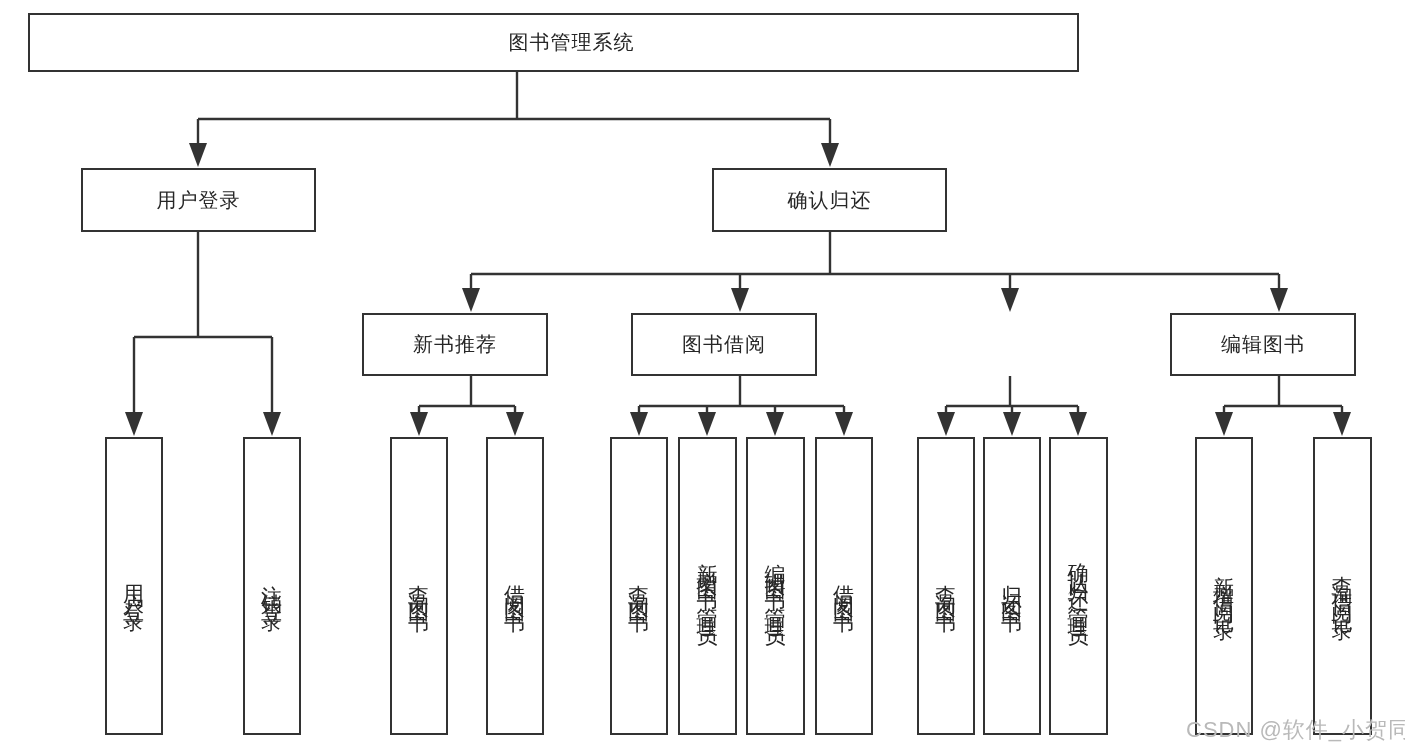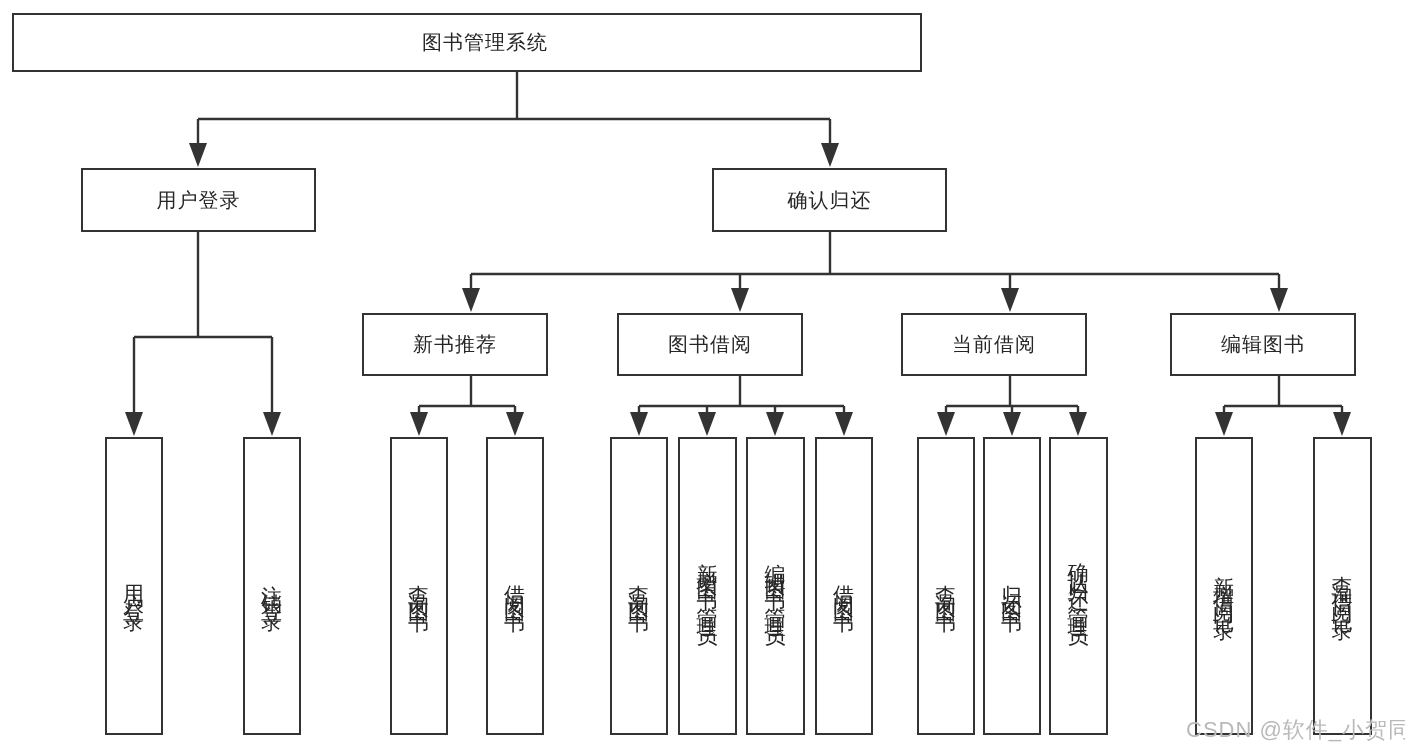--- a/index.html
+++ b/index.html
@@ -21,21 +21,21 @@
   .wires polygon{fill:var(--line);stroke:none;}
   .node{
     position:absolute;
     box-sizing:border-box;
     border:2.5px solid var(--line);
     background:var(--background);
     display:flex;align-items:center;justify-content:center;
     color:var(--text);
   }
   .hnode{font-size:20px;letter-spacing:1px;white-space:nowrap;}
-  .root{left:12px;top:13px;width:910px;height:59px;padding-left:36px;}
+  .root{left:28px;top:13px;width:1051px;height:59px;padding-left:36px;}
   .lvl2{top:168px;width:235px;height:64px;}
   .lvl3{top:313px;width:186px;height:63px;}
   .leaf{top:437px;width:58px;height:298px;}
   .vtext{
     writing-mode:vertical-rl;
     text-orientation:mixed;
     font-size:21px;
     letter-spacing:9px;
     line-height:1;
     color:var(--text);
@@ -124,25 +124,22 @@
   <div class="node hnode lvl2" style="left:81px">
     <span>用户登录</span>
   </div>
   <div class="node hnode lvl2" style="left:712px">
     <span>确认归还</span>
   </div>
 
   <div class="node hnode lvl3" style="left:362px">
     <span>新书推荐</span>
   </div>
-  <div class="node hnode lvl3" style="left:617px">
+  <div class="node hnode lvl3" style="left:631px">
     <span>图书借阅</span>
-  </div>
-  <div class="node hnode lvl3" style="left:901px">
-    <span>当前借阅</span>
   </div>
   <div class="node hnode lvl3" style="left:1170px">
     <span>编辑图书</span>
   </div>
 
   <div class="node leaf" style="left:105px">
     <span class="vtext">用户登录</span>
   </div>
   <div class="node leaf" style="left:243px">
     <span class="vtext">注销登录</span>

